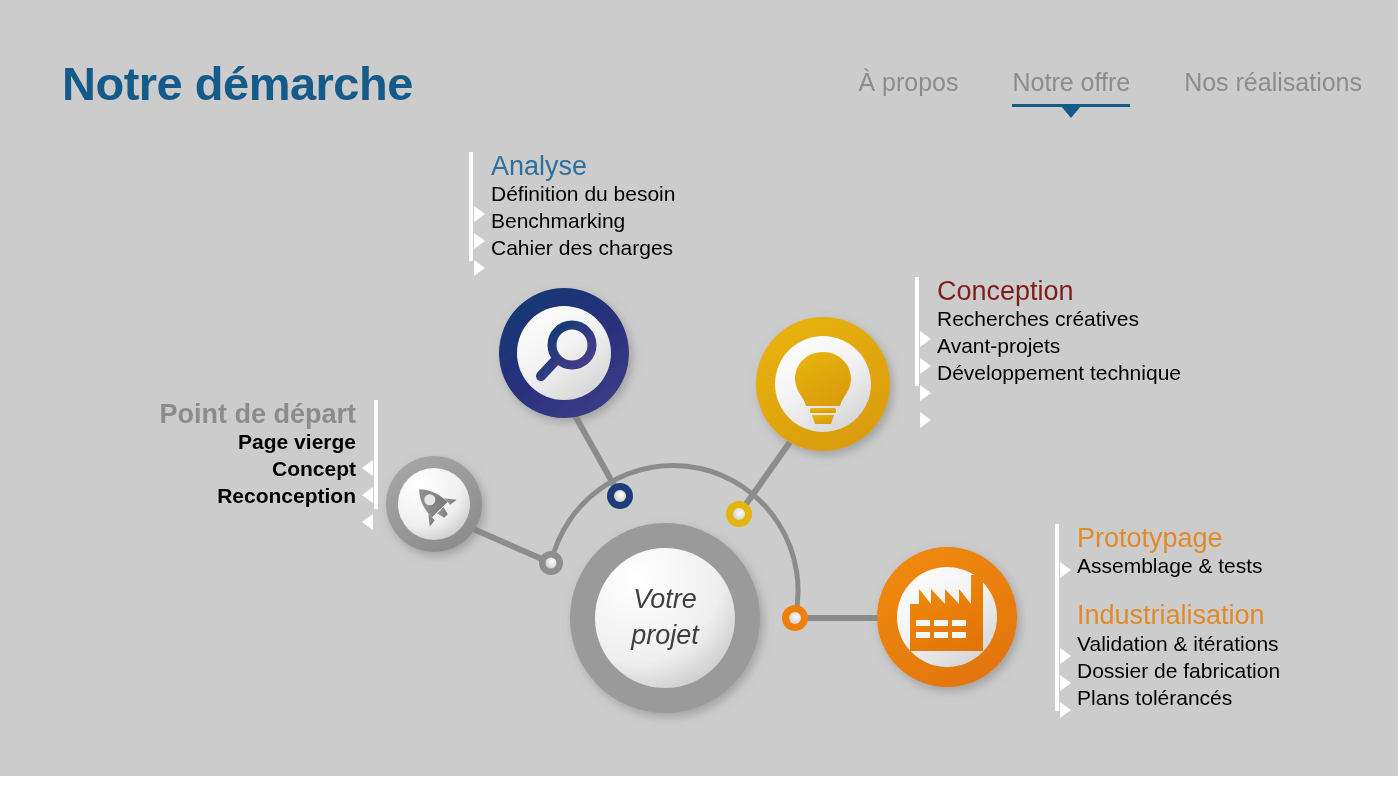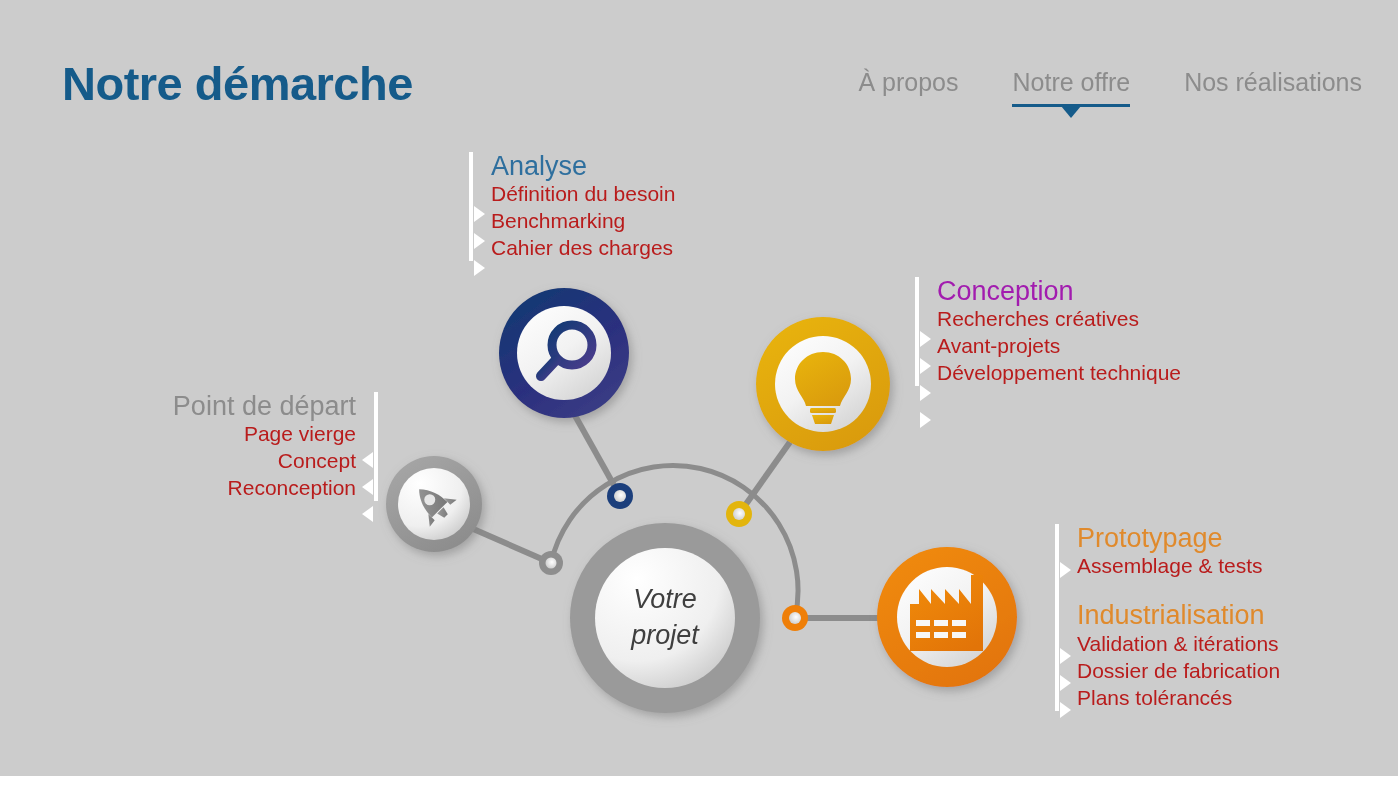--- a/index.html
+++ b/index.html
@@ -83,21 +83,21 @@
     line-height: 1.05;
     white-space: nowrap;
   }
   .block-list {
     list-style: none;
     margin: 0;
     padding: 0;
   }
   .block-list li {
     font-size: 21px;
-    color: #b91c1c;
+    color: #000000;
     line-height: 27px;
     white-space: nowrap;
   }
 
   
   .bar-left { padding-left: 22px; }
   .bar-left .rail {
     position: absolute;
     left: 0;
     top: 0;
@@ -132,24 +132,24 @@
     height: 0;
     border-top: 8px solid transparent;
     border-bottom: 8px solid transparent;
     border-right: 11px solid #ffffff;
   }
 
   
   #block-analyse        { left: 469px; top: 152px; }
   #block-conception     { left: 915px; top: 277px; }
   #block-proto          { left: 1055px; top: 524px; }
-  #block-depart         { left: 120px; top: 392px; width: 236px; }
+  #block-depart         { left: 120px; top: 400px; width: 236px; font-weight: bold; }
 
   #block-analyse .block-head    { color: #2e6f9e; }
-  #block-conception .block-head { color: #a21caf; }
+  #block-conception .block-head { color: #7f1d1d; }
   #block-proto .block-head      { color: #e08a2c; }
   #block-depart .block-head     { color: #8c8c8c; }
 
   .gap-row { height: 22px; }
 </style>
 </head>
 <body>
 
 <div id="slide">
 

